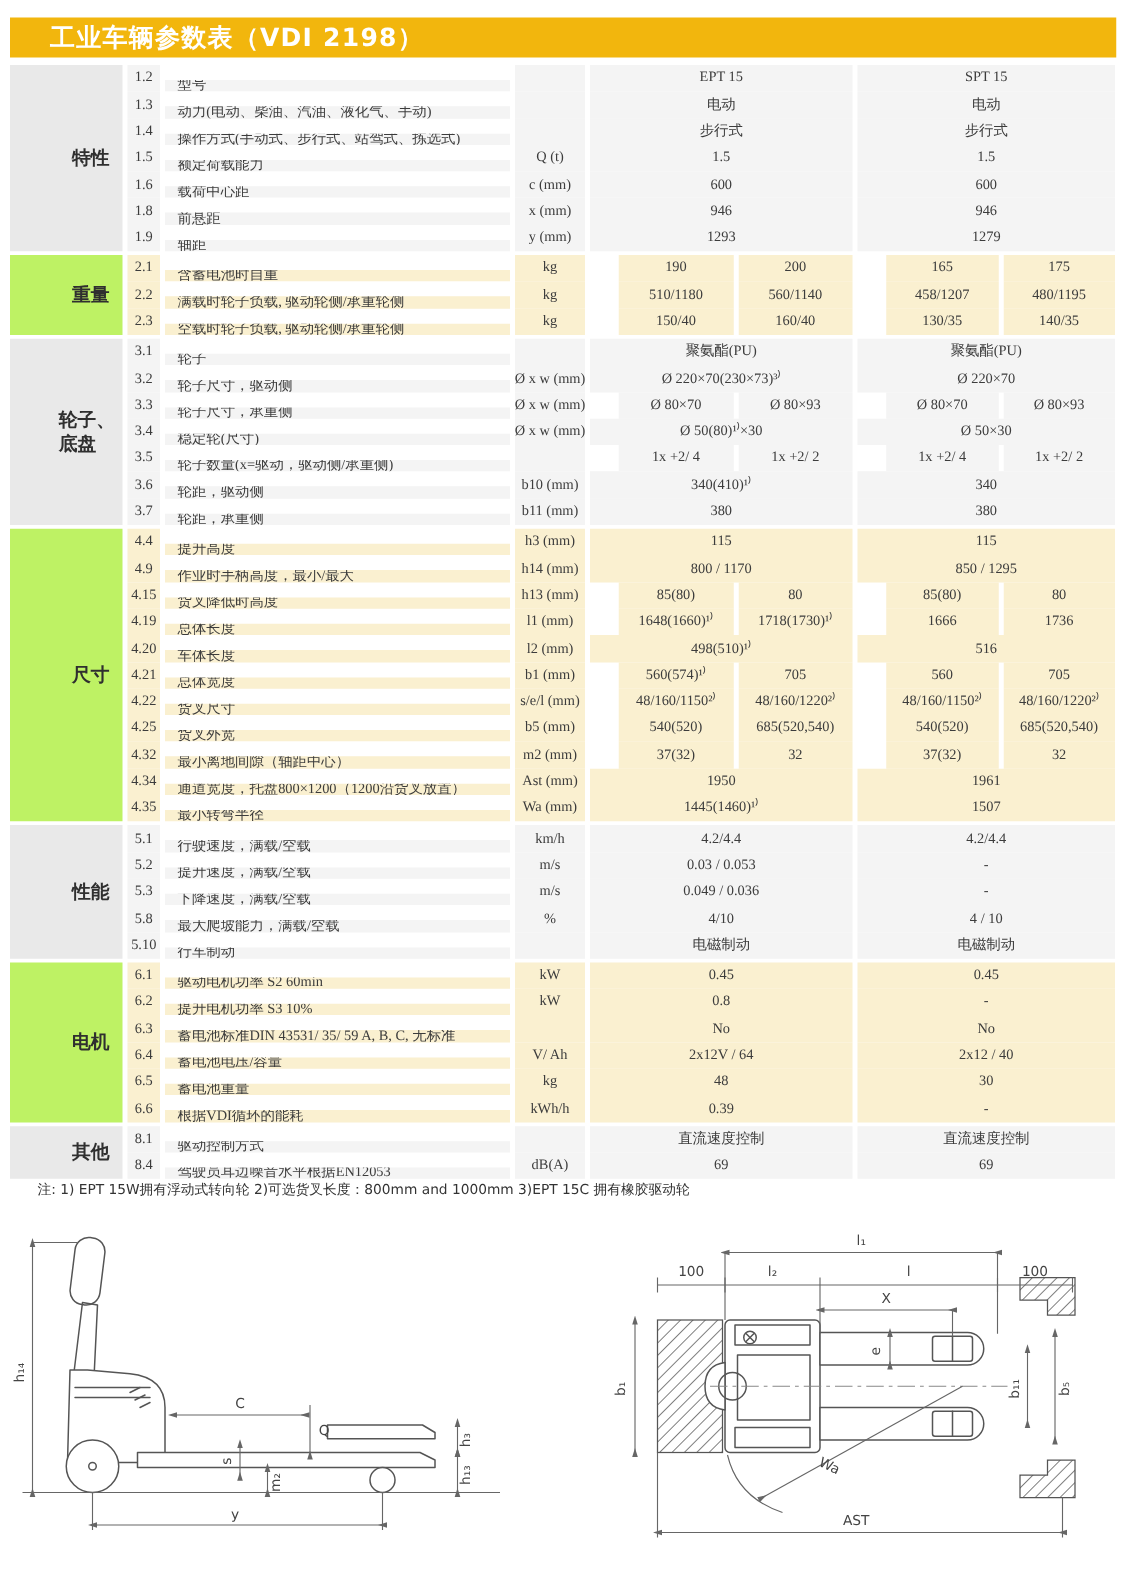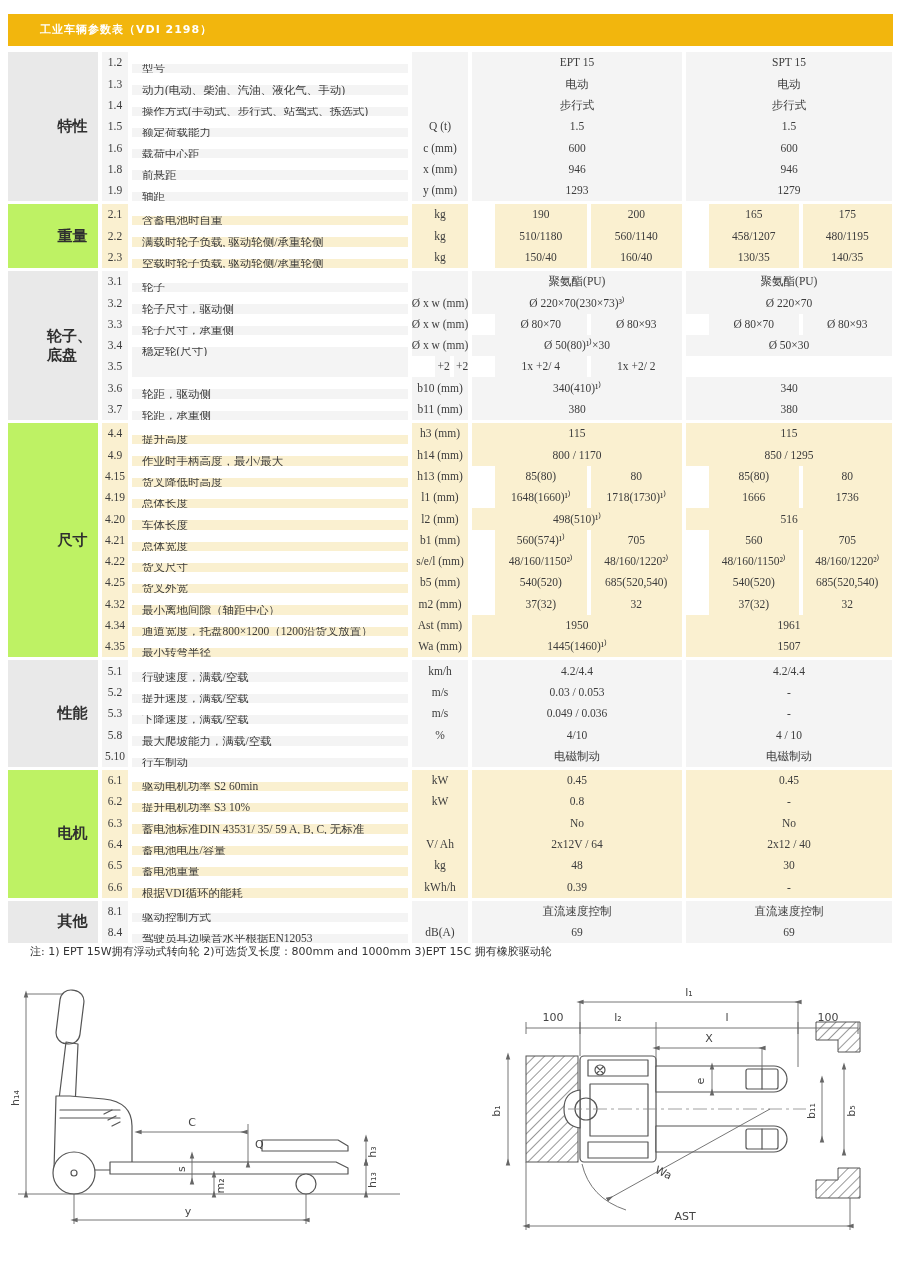--- a/index.html
+++ b/index.html
@@ -1,21 +1,21 @@
 <!DOCTYPE html>
 <html><head>
 <meta charset="utf-8">
 <style>
   html,body{margin:0;padding:0;background:#ffffff;}
   body{width:900px;height:1275px;font-family:"DejaVu Sans","Liberation Sans",sans-serif;color:#3c3c3c;}
   .page{position:relative;width:900px;height:1275px;background:#fff;overflow:hidden;}
 
   .title-bar{
     position:absolute;left:8px;top:14px;width:885px;height:32px;box-sizing:border-box;
-    background:#F2B60D;color:#ffffff;font-size:11px;font-weight:bold;
+    background:#F2B60D;color:#ffffff;font-size:20px;font-weight:bold;
     line-height:32px;padding-left:32px;letter-spacing:1px;
   }
 
   .spec-table{position:absolute;left:8px;top:52px;width:884px;}
   .section{display:grid;grid-template-columns:90px 1fr;column-gap:4px;margin-bottom:3px;}
   .sec-label{display:flex;align-items:center;justify-content:center;
     font-weight:bold;font-size:15px;color:#2f2f2f;padding-left:39px;}
   .sec-rows{display:flex;flex-direction:column;font-family:Liberation Serif, serif;}
   .row{display:grid;grid-template-columns:26px 276px 56px 210px 1fr;column-gap:4px;height:21.3px;}
   .c{display:flex;align-items:center;font-size:11.5px;line-height:1.1;overflow:hidden;white-space:nowrap;}
@@ -177,20 +177,21 @@
           </div>
           <div class="row">
             <div class="c num">3.4</div>
             <div class="c desc">稳定轮(尺寸)</div>
             <div class="c unit">Ø x w (mm)</div>
             <div class="c val">Ø 50(80)¹⁾×30</div>
             <div class="c val">Ø 50×30</div>
           </div>
           <div class="row">
             <div class="c num">3.5</div>
+            <div class="c desc">轮子数量(x=驱动，驱动侧/承重侧)</div>
             <div class="c unit"></div>
             <div class="split">
               <div class="c val">1x +2/ 4</div>
               <div class="c val">1x +2/ 2</div>
             </div>
             <div class="split">
               <div class="c val">1x +2/ 4</div>
               <div class="c val">1x +2/ 2</div>
             </div>
           </div>

